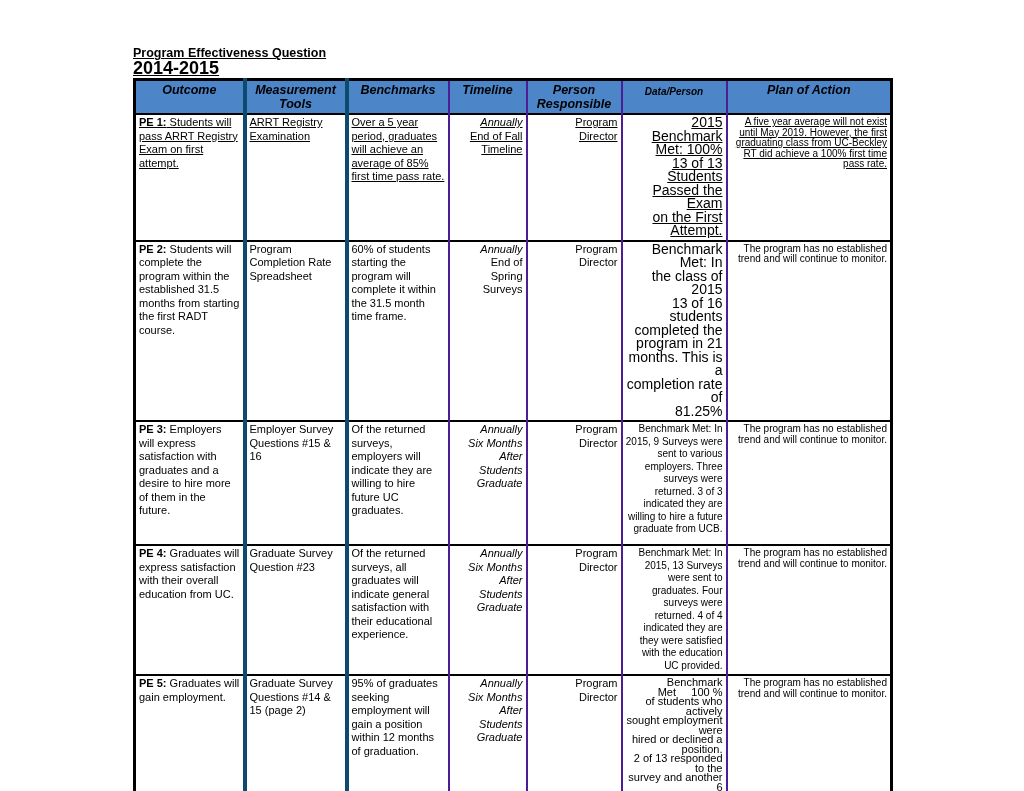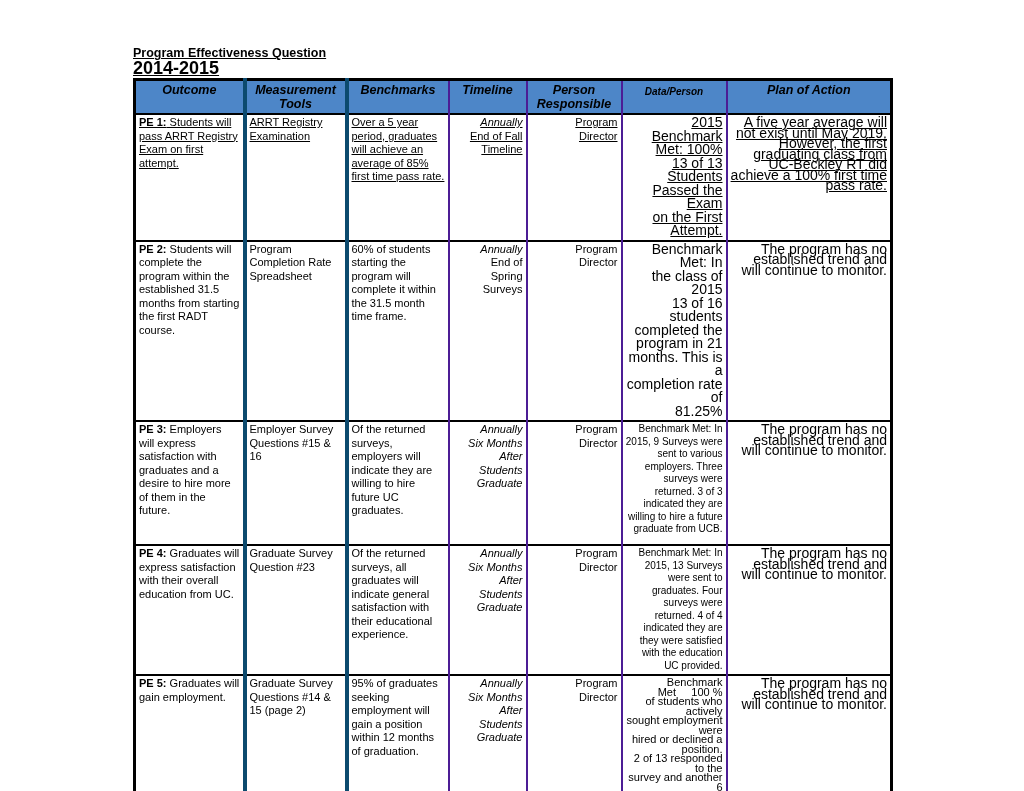--- a/index.html
+++ b/index.html
@@ -43,21 +43,21 @@
   }
   th.small-head{font-size:10px;padding-top:4px;}
   .center{text-align:right;}
   .pre{white-space:pre-line;}
   .blk{display:block;}
   .b{font-weight:bold;}
   .i{font-style:italic;}
   .res-a{font-size:14px;line-height:13.5px;}
   .res-b{font-size:10px;line-height:12.5px;}
   .res-c{font-size:11px;line-height:9.5px;padding-top:2px;}
-  .plan{font-size:14px;line-height:10.5px;padding-top:2px;}
+  .plan{font-size:10px;line-height:10.5px;padding-top:2px;}
   tr.hrow{height:33px;}
   tr.r1{height:126px;text-decoration:underline;}
   tr.r2{height:105px;}
   tr.r3{height:124px;}
   tr.r4{height:117px;}
   tr.r5{height:130px;}
 </style>
 </head>
 <body>
 

